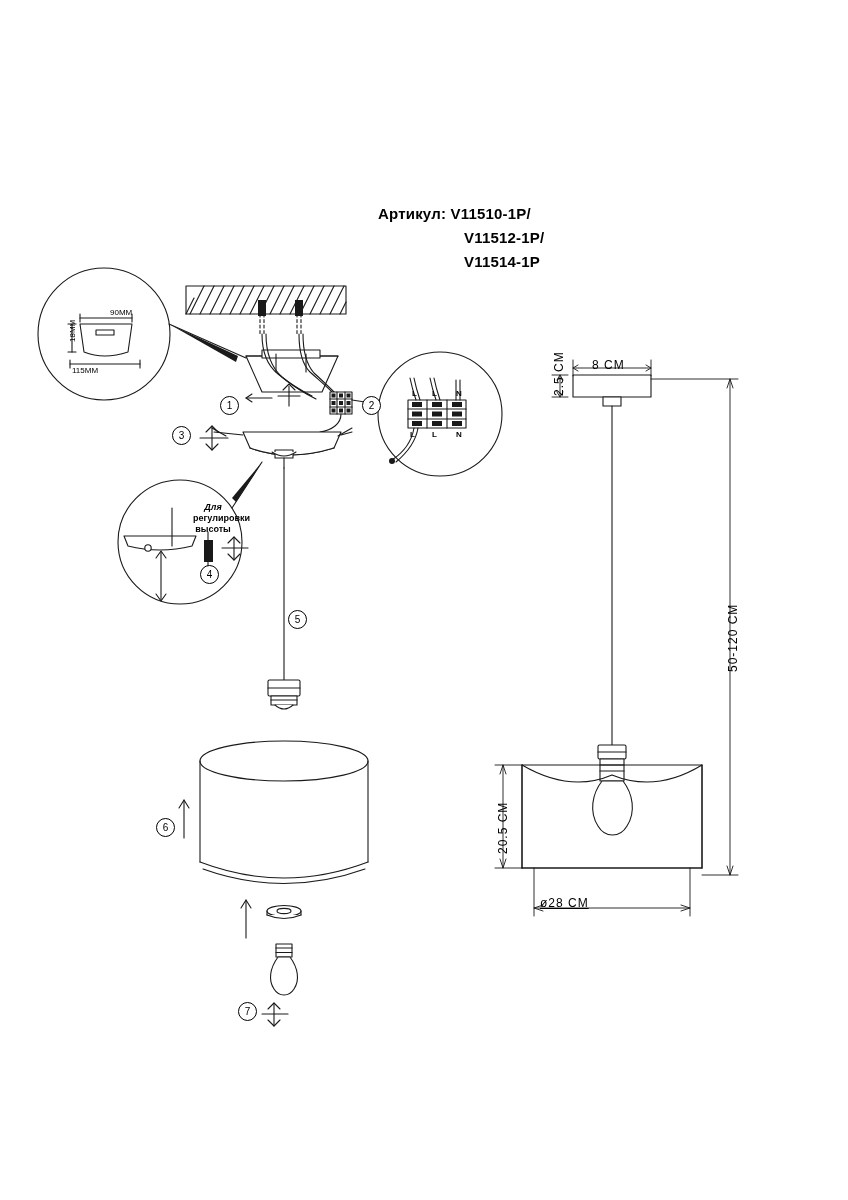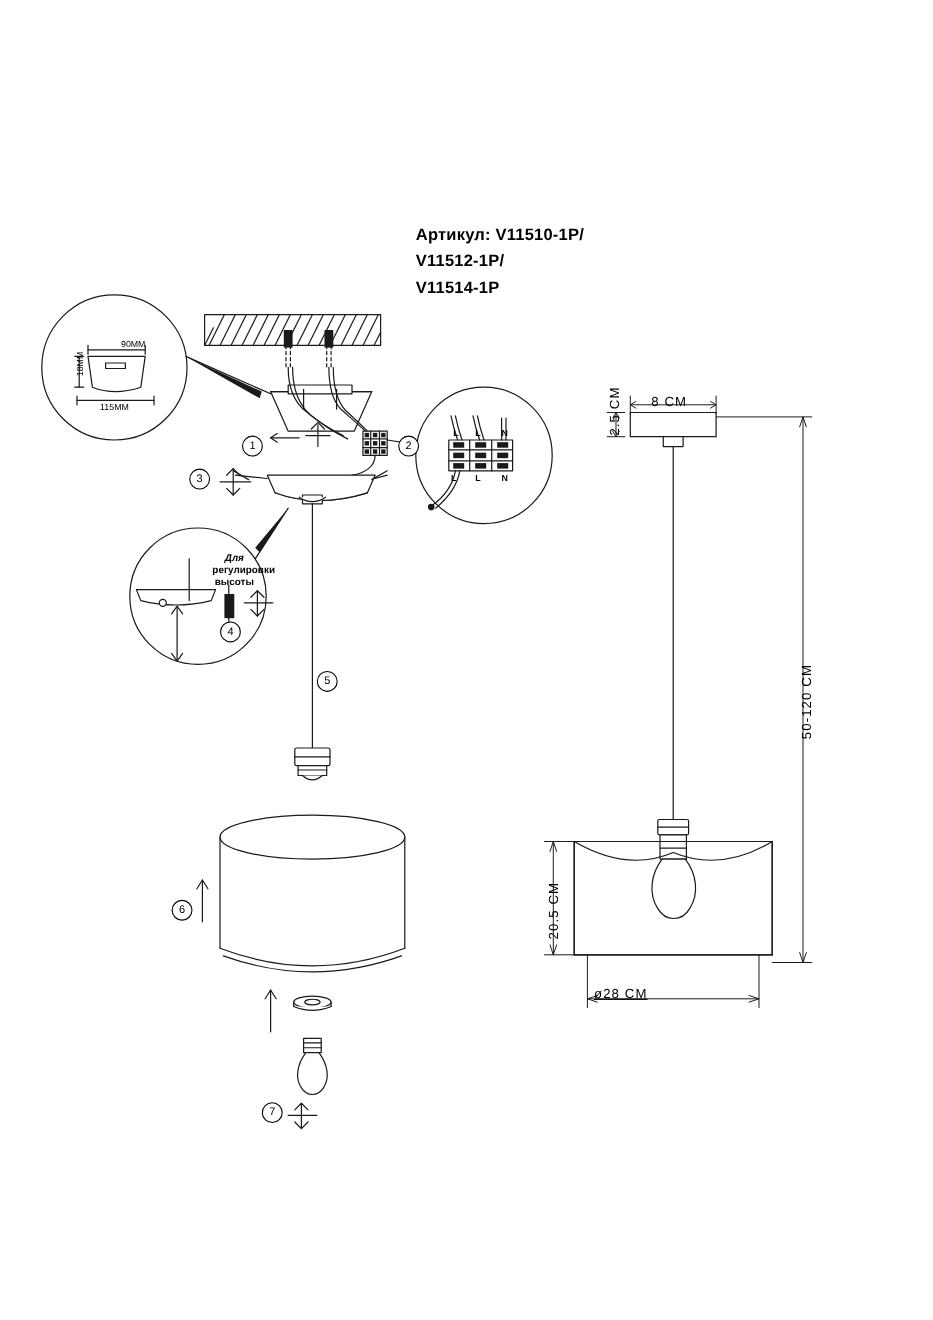--- a/index.html
+++ b/index.html
@@ -28,20 +28,21 @@
     font-size: 15px;
     font-weight: bold;
     line-height: 24px;
     letter-spacing: 0.2px;
   }
   .title-block .ln {
     display: block;
     white-space: nowrap;
   }
   .title-block .ln2, .title-block .ln3 {
+    margin-left: 86px;
   }
   .svg-layer {
     position: absolute;
     left: 0; top: 0;
   }
   .label-ru {
     position: absolute;
     font-size: 9px;
     font-weight: bold;
     line-height: 11px;
@@ -379,21 +380,21 @@
   <div class="step-num" style="left:238px; top:1002px;">7</div>
 
   <div class="label-ru" style="left:176px; top:502px; width:74px;">
     <span style="display:block;font-style:italic;">Для</span>
     <span style="display:block;text-align:right;">регулировки</span>
     <span style="display:block;">высоты</span>
   </div>
 
   <div class="dim-txt" style="left:92px; top:308px; font-size:8px;margin-left:18px;">90MM</div>
   <div class="dim-txt vert" style="left:68px; top:342px; font-size:8px;">18MM</div>
-  <div class="dim-txt" style="left:91px; top:366px; font-size:8px;">115MM</div>
+  <div class="dim-txt" style="left:72px; top:366px; font-size:8px;">115MM</div>
 
   <div class="term-lbl" style="left:412px; top:389px;">L</div>
   <div class="term-lbl" style="left:432px; top:389px;">L</div>
   <div class="term-lbl" style="left:456px; top:389px;">N</div>
   <div class="term-lbl" style="left:410px; top:430px;">L</div>
   <div class="term-lbl" style="left:432px; top:430px;">L</div>
   <div class="term-lbl" style="left:456px; top:430px;">N</div>
 
   <div class="dim-big" style="left:592px; top:358px;">8 CM</div>
   <div class="dim-big vert" style="left:552px; top:396px;">2.5 CM</div>

